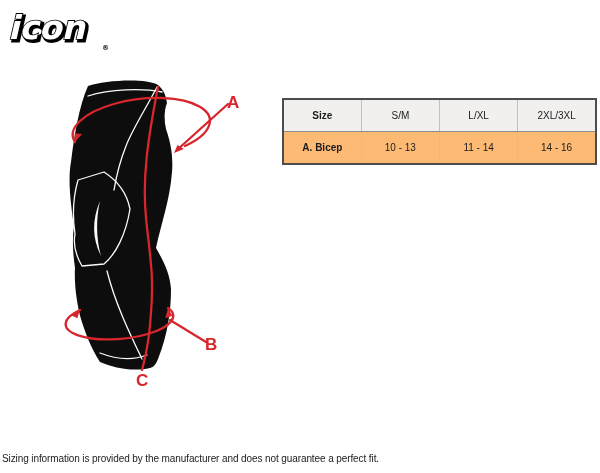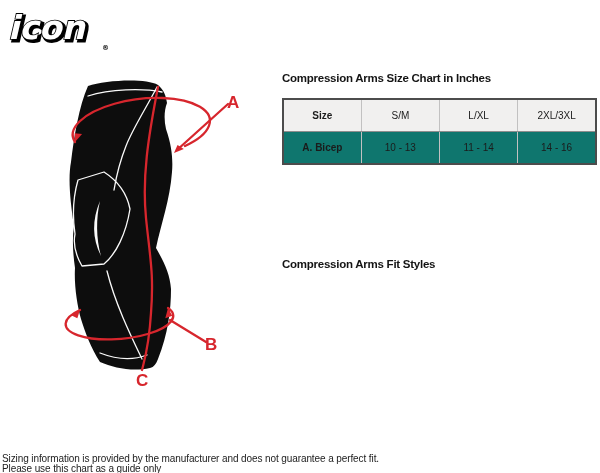--- a/index.html
+++ b/index.html
@@ -17,21 +17,21 @@
     position:absolute;left:282px;width:315px;border-collapse:collapse;
     table-layout:fixed;font-size:10px;color:#1b1b1b;text-align:center;
     border:2px solid #4c4c4c;
   }
   .tbl td,.tbl th{
     border:1px solid #c2c1c1;height:31px;padding:0 12px;
     vertical-align:middle;font-weight:400;
   }
   .tbl thead th{background:#f1f0ef;border-bottom:1.5px solid #8e8d8d;}
   .tbl .b{font-weight:700;}
-  .row-gray td{background:#0f766e;}
+  .row-gray td{background:#fdba74;}
   .row-white td{background:#ffffff;}
   .tbl td.dark,.tbl th.dark{background:#0a0a0a;color:#ffffff;font-weight:700;line-height:1.15;}
   
   .footer{
     position:absolute;left:2px;top:454px;font-size:10px;line-height:9.6px;
     letter-spacing:-0.1px;color:#222222;
   }
   
   .logo-wrap{position:absolute;left:2px;top:5px;}
   .art-wrap{position:absolute;left:30px;top:58px;}
@@ -85,42 +85,39 @@
         <path d="M0,0 L-10,-3.6 L-8,3.6 Z" transform="translate(144,95) rotate(138)"></path>
         <path d="M0,0 L-10,-3.6 L-8,3.6 Z" transform="translate(50,252) rotate(-48)"></path>
         <path d="M0,0 L-10,-3.6 L-8,3.6 Z" transform="translate(138,250) rotate(-95)"></path>
         <text class="red-label" x="197" y="50">A</text>
         <text class="red-label" x="175" y="292">B</text>
         <text class="red-label" x="106" y="328">C</text>
       </g>
     </svg>
   </div>
 
-  <div class="sec-title" style="top:72px;">Compression Arms Size Chart in Inches</div>
 
   <table class="tbl" style="top:98px;">
     <thead>
       <tr>
         <th class="b">Size</th>
         <th>S/M</th>
         <th>L/XL</th>
         <th>2XL/3XL</th>
       </tr>
     </thead>
     <tbody>
       <tr class="row-gray">
         <td class="b">A. Bicep</td>
         <td>10 - 13</td>
         <td>11 - 14</td>
         <td>14 - 16</td>
       </tr>
     </tbody>
   </table>
 
-  <div class="sec-title" style="top:258px;">Compression Arms Fit Styles</div>
 
 
   <div class="footer">
     <div>Sizing information is provided by the manufacturer and does not guarantee a perfect fit.</div>
-    <div>Please use this chart as a guide only</div>
   </div>
 
 </div>
 
 </body></html>

